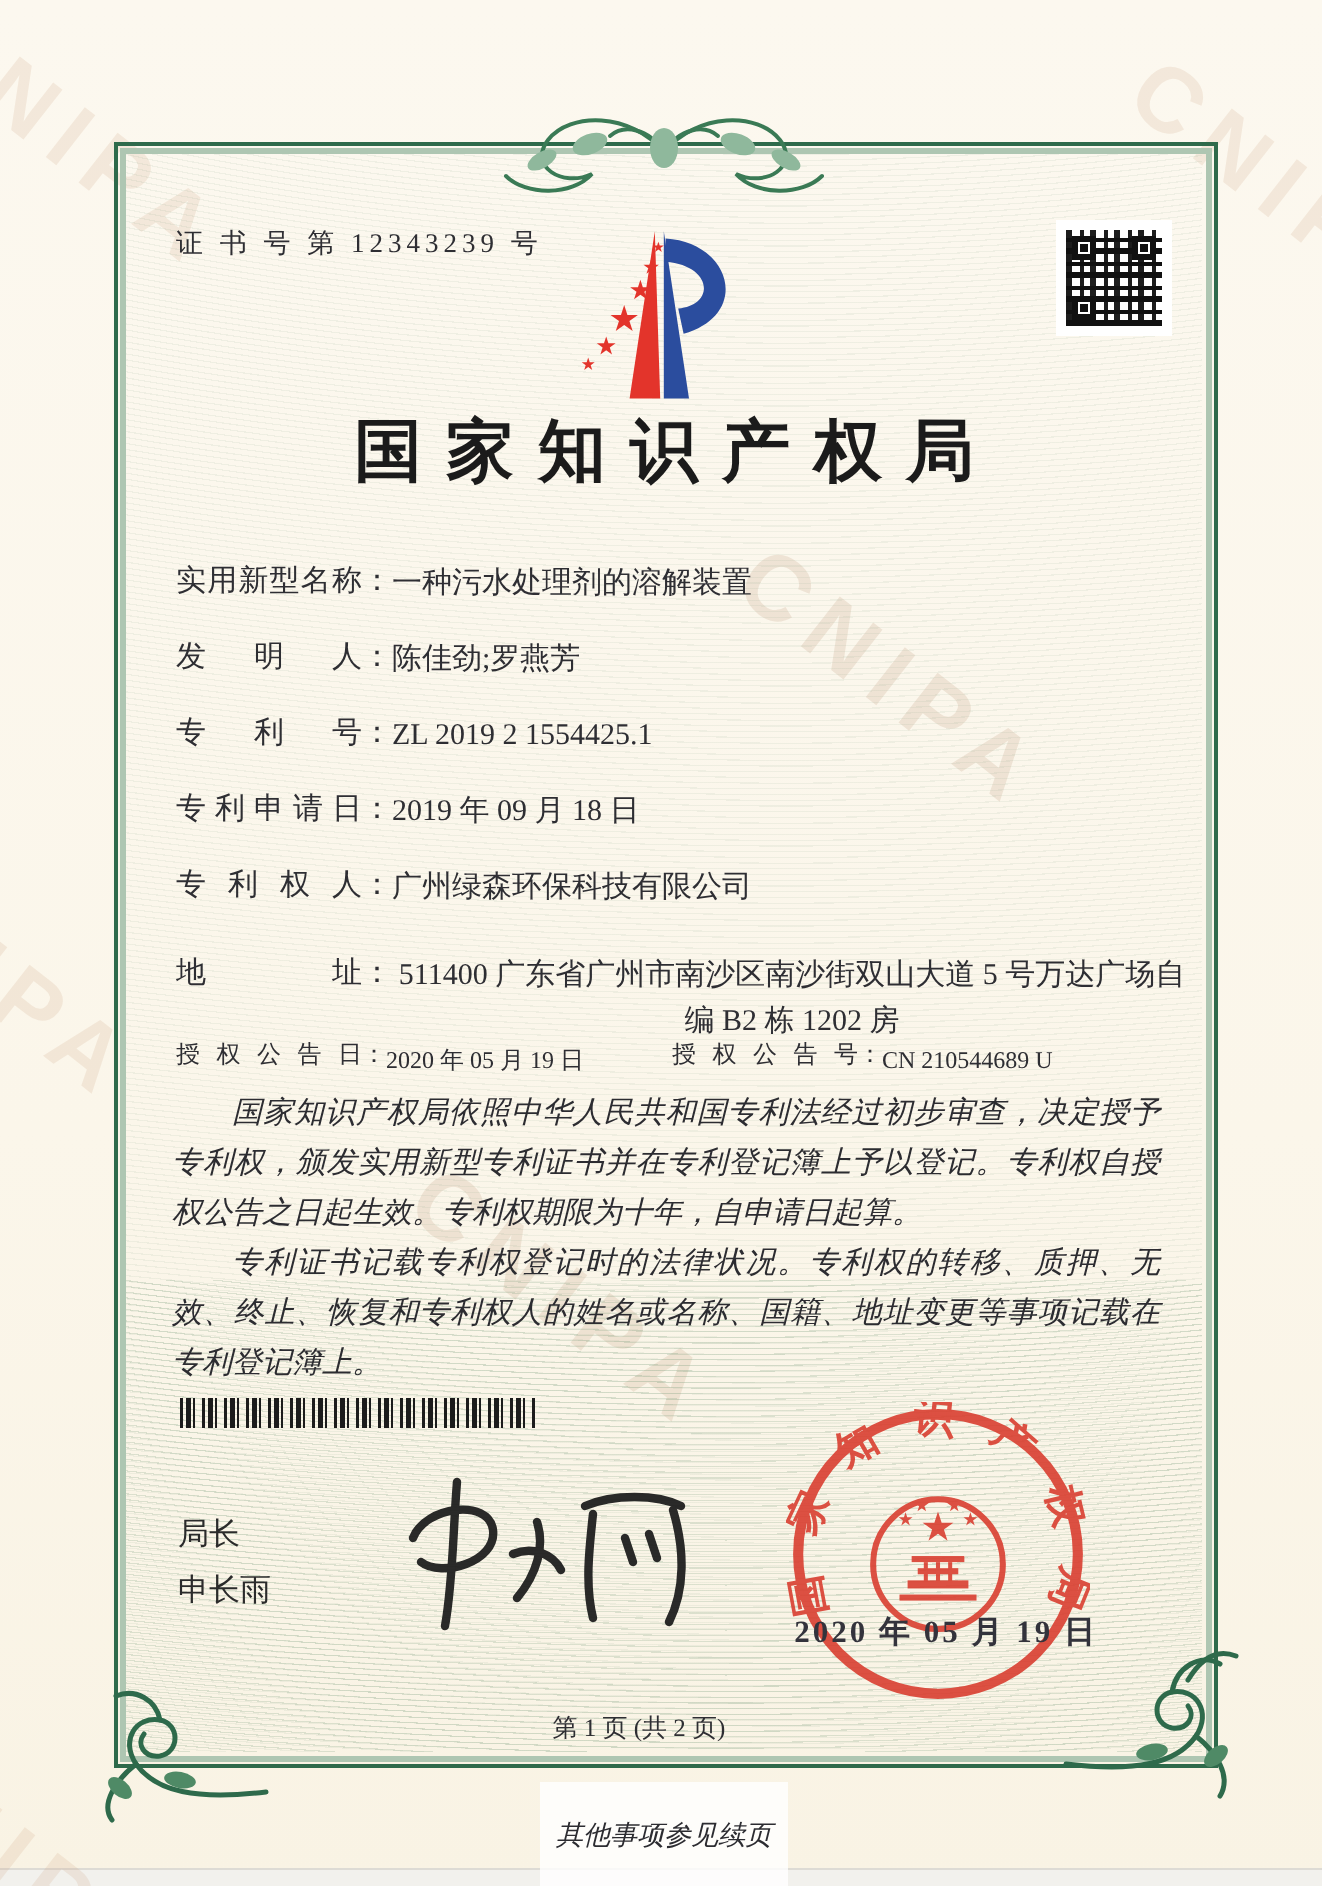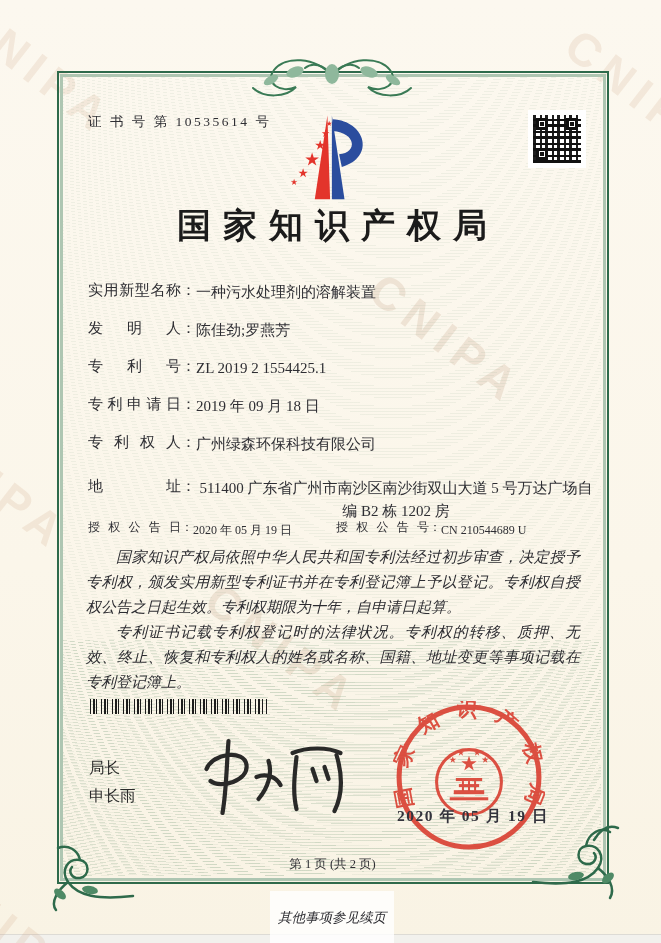--- a/index.html
+++ b/index.html
@@ -68,21 +68,21 @@
   
   .signer{position:absolute;left:89px;top:754px;z-index:3;
       font-family:"Liberation Sans","DejaVu Sans",sans-serif;font-size:15.5px;
       font-weight:500;color:#2b2b2b;line-height:28px;}
   .sig{position:absolute;left:190px;top:731px;z-index:4;}
   .seal{position:absolute;left:393px;top:701px;z-index:3;}
   .seal-date{position:absolute;left:397px;top:806px;width:152px;text-align:center;z-index:4;
       font-size:15.5px;letter-spacing:1.5px;color:#33333c;font-weight:600;}
 
   
-  .page-num{position:absolute;left:57px;top:856px;width:551px;text-align:center;
+  .page-num{position:absolute;left:44px;top:856px;width:551px;text-align:center;
       font-size:12.5px;z-index:3;color:#2e2e33;}
   .cont-note{position:absolute;left:57px;top:891px;width:550px;text-align:center;z-index:3;}
   .cont-note span{display:inline-block;background:rgba(255,255,255,0.8);padding:18px 8px;
       font-size:13.5px;font-style:italic;color:#2c2c31;}
 </style>
 </head>
 <body>
 
 <div class="page">
 
@@ -133,21 +133,21 @@
       <path d="M70,48 C80,56 88,68 82,78"></path>
       <path d="M58,26 C60,14 72,6 82,12"></path>
       <path d="M66,20 C72,10 80,4 90,8"></path>
     </g>
     <g fill="#4f8a66">
       <ellipse cx="80" cy="58" rx="7" ry="4" transform="rotate(-40 80 58)"></ellipse>
       <ellipse cx="48" cy="56" rx="8" ry="4" transform="rotate(-10 48 56)"></ellipse>
     </g>
   </svg>
 
-  <div class="cert-no">证 书 号 第 10535614 号</div>
+  <div class="cert-no">证 书 号 第 12343239 号</div>
 
   <svg class="logo" width="90" height="90" viewBox="0 0 100 100">
     <defs>
       <path id="star5" d="M0,-1 L0.2245,-0.309 L0.951,-0.309 L0.363,0.118 L0.588,0.809 L0,0.382 L-0.588,0.809 L-0.363,0.118 L-0.951,-0.309 L-0.2245,-0.309 Z"></path>
     </defs>
     <polygon points="46,4 49,97 32,97" fill="#e3342b"></polygon>
     <polygon points="51,4 51,97 65,97" fill="#2b4d9e"></polygon>
     <path d="M52,8 C88,10 100,50 62,61 L59,47 C80,45 78,23 52,21 Z" fill="#2b4d9e"></path>
     <g fill="#e3342b">
       <use href="#star5" transform="translate(29,53) scale(8)"></use>

